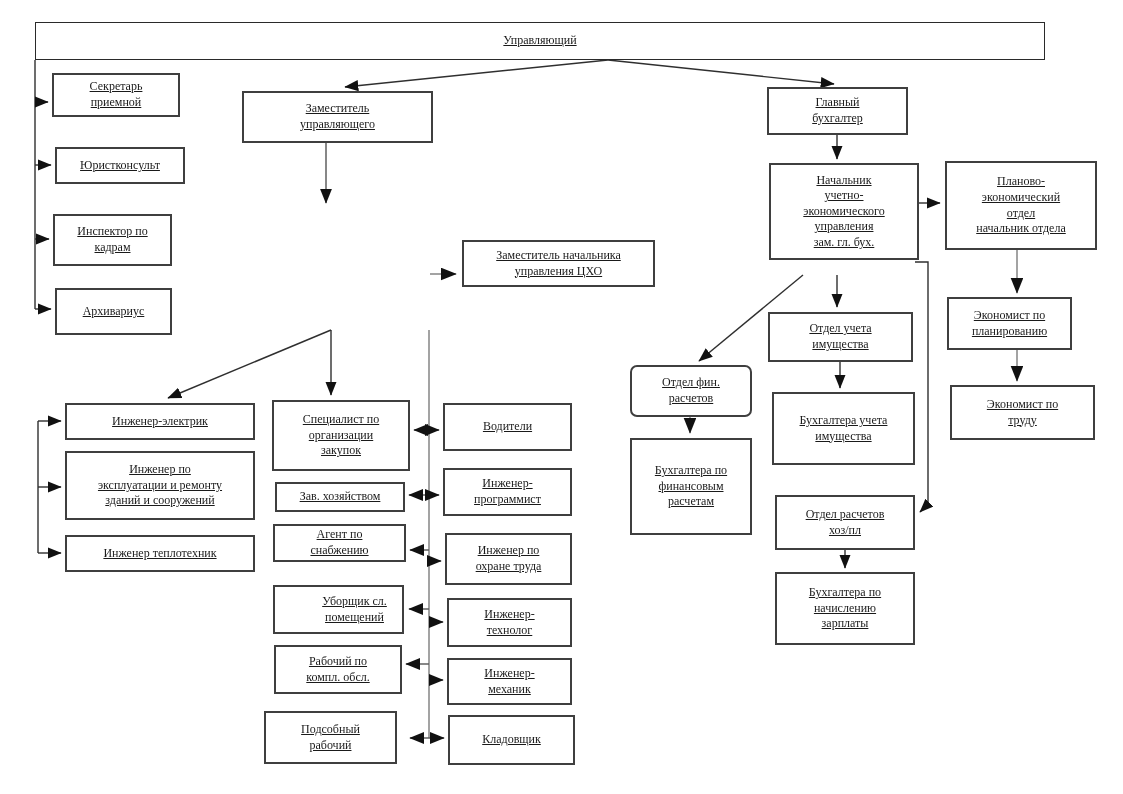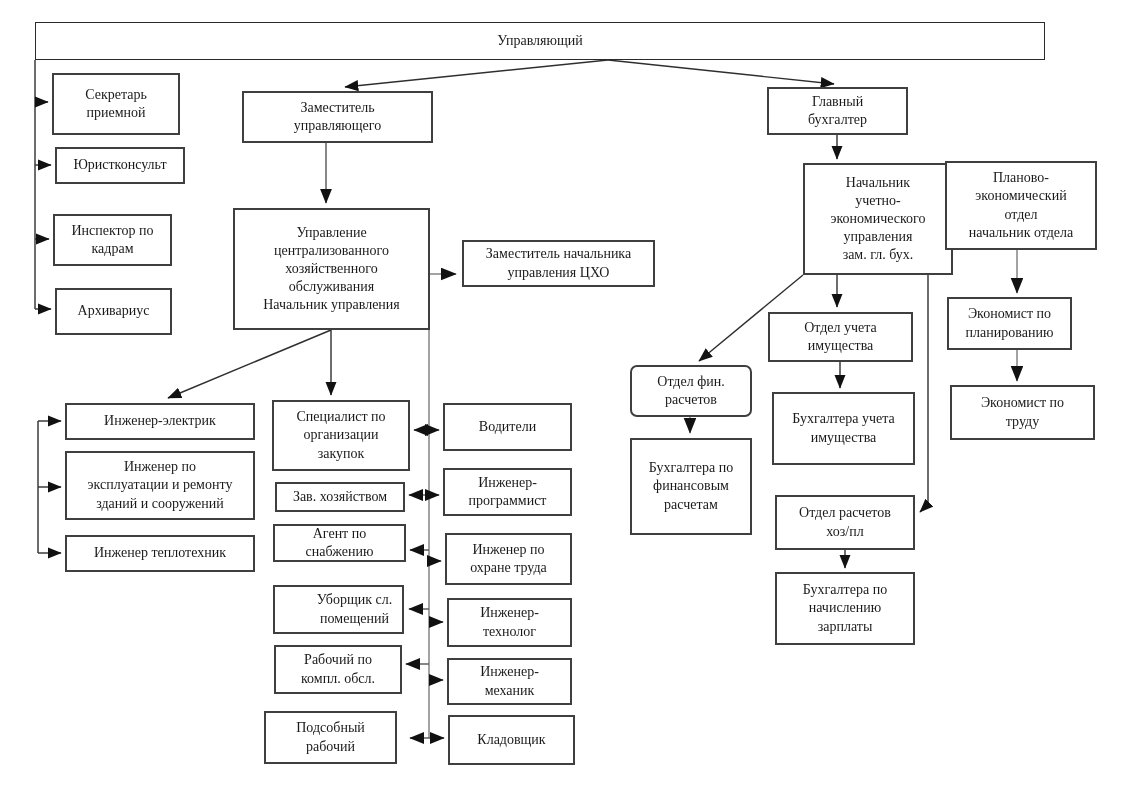--- a/index.html
+++ b/index.html
@@ -16,24 +16,25 @@
   .box {
     position: absolute;
     box-sizing: border-box;
     border: 2px solid #3f3f3f;
     background: #ffffff;
     display: flex;
     align-items: center;
     justify-content: center;
     text-align: center;
     white-space: pre-line;
-    font-size: 14px;
+    font-size: 12px;
     line-height: 1.3;
     padding: 2px 4px;
     z-index: 1;
+    text-decoration: underline;
   }
   .box.thin { border-width: 1px; border-color: #2a2a2a; }
   .c  { stroke: #2f2f2f; stroke-width: 1.4; fill: none; }
   .cg { stroke: #8c8c8c; stroke-width: 1.6; fill: none; }
   .cm { stroke: #5f5f5f; stroke-width: 1.5; fill: none; }
 </style>
 </head>
 <body>
 
 <div id="canvas">
@@ -87,40 +88,35 @@
 
     <path class="cg" d="M690,417 V433" marker-end="url(#ah)"></path>
     <path class="c" d="M840,362 V388" marker-end="url(#ah)"></path>
     <path class="c" d="M845,550 V568" marker-end="url(#ah)"></path>
     <path class="cg" d="M1017,250 V293" marker-end="url(#ah)"></path>
     <path class="cg" d="M1017,350 V381" marker-end="url(#ah)"></path>
   </svg>
 
   <div class="box thin" style="left:35px; top:22px; width:1010px; height:38px;">Управляющий</div>
 
-  <div class="box" style="left:52px; top:73px; width:128px; height:62px;">Секретарь
+  <div class="box" style="left:52px; top:73px; width:128px; height:44px;">Секретарь
 приемной</div>
   <div class="box" style="left:55px; top:147px; width:130px; height:37px;">Юристконсульт</div>
   <div class="box" style="left:53px; top:214px; width:119px; height:52px;">Инспектор по
 кадрам</div>
   <div class="box" style="left:55px; top:288px; width:117px; height:47px;">Архивариус</div>
 
   <div class="box" style="left:242px; top:91px; width:191px; height:52px;">Заместитель
 управляющего</div>
-  <div class="box" style="left:233px; top:208px; width:197px; height:122px;">Управление
-централизованного
-хозяйственного
-обслуживания
-Начальник управления</div>
   <div class="box" style="left:462px; top:240px; width:193px; height:47px;">Заместитель начальника
 управления ЦХО</div>
 
   <div class="box" style="left:767px; top:87px; width:141px; height:48px;">Главный
 бухгалтер</div>
-  <div class="box" style="left:803px; top:163px; width:150px; height:112px;">Начальник
+  <div class="box" style="left:769px; top:163px; width:150px; height:97px;">Начальник
 учетно-
 экономического
 управления
 зам. гл. бух.</div>
   <div class="box" style="left:945px; top:161px; width:152px; height:89px;">Планово-
 экономический
 отдел
 начальник отдела</div>
   <div class="box" style="left:947px; top:297px; width:125px; height:53px;">Экономист по
 планированию</div>

